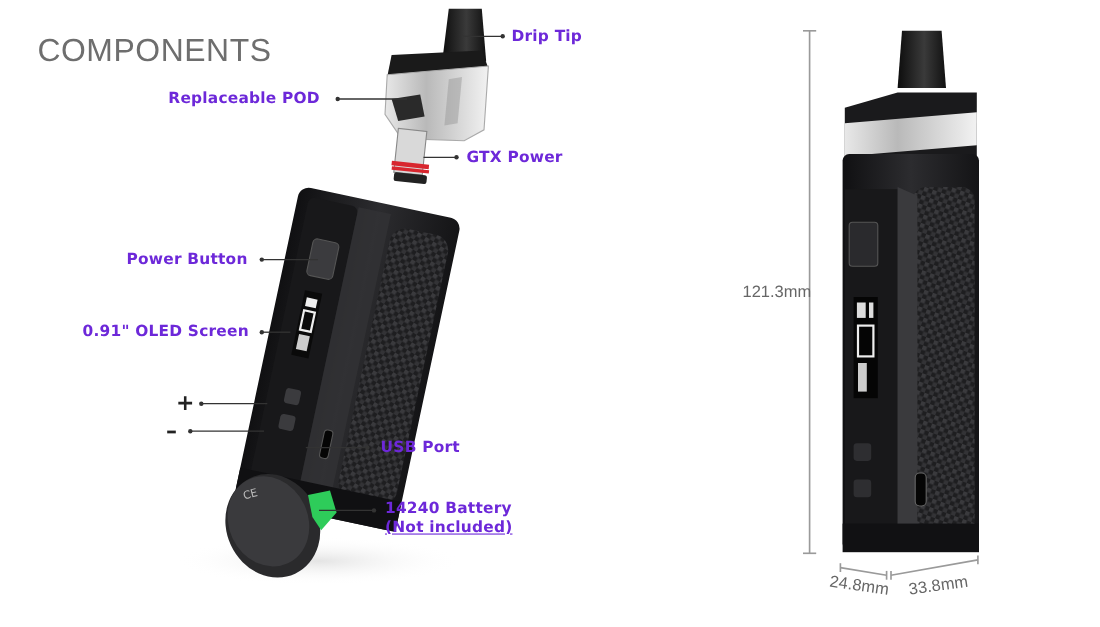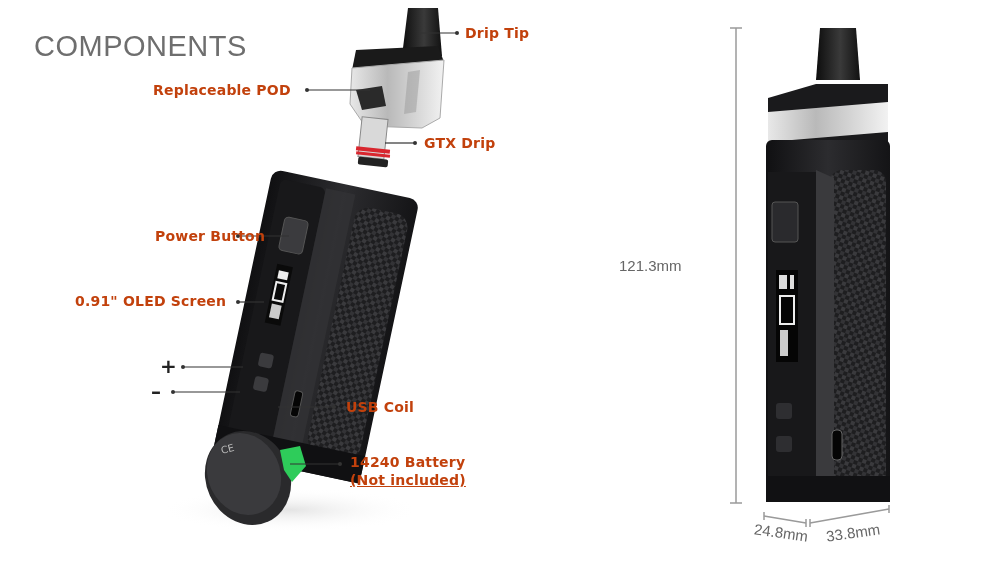--- a/index.html
+++ b/index.html
@@ -1,18 +1,18 @@
 <!DOCTYPE html>
 <html><head>
 <meta charset="utf-8">
 <style>
   html,body{margin:0;padding:0;}
   body{width:1000px;height:570px;background:#ffffff;position:relative;overflow:hidden;font-family:"DejaVu Sans",sans-serif;}
   .title{position:absolute;left:34px;top:30px;font-family:"Liberation Sans",sans-serif;font-size:29px;font-weight:300;color:#6e6e6e;letter-spacing:0.5px;}
-  .label{position:absolute;font-family:"DejaVu Sans",sans-serif;font-size:14px;color:#c2410c;font-weight:bold;white-space:nowrap;letter-spacing:0.2px;}
+  .label{position:absolute;font-family:"DejaVu Sans",sans-serif;font-size:14px;color:#6d28d9;font-weight:bold;white-space:nowrap;letter-spacing:0.2px;}
   .sym{position:absolute;font-family:"DejaVu Sans",sans-serif;font-size:20px;font-weight:bold;color:#222;}
   .dim{position:absolute;font-family:"Liberation Sans",sans-serif;font-size:15px;color:#666;white-space:nowrap;}
   svg.art{position:absolute;left:0;top:0;}
   .lead{stroke:#333;stroke-width:1.2;}
   .dot{fill:#333;}
 </style>
 </head>
 <body>
 
 <div class="title">COMPONENTS</div>
@@ -142,24 +142,24 @@
     <line x1="764" y1="512" x2="764" y2="520"></line>
     <line x1="806" y1="519" x2="806" y2="527"></line>
     <line x1="810" y1="523" x2="889" y2="509"></line>
     <line x1="810" y1="519" x2="810" y2="527"></line>
     <line x1="889" y1="505" x2="889" y2="513"></line>
   </g>
 </svg>
 
 <div class="label" style="left:465px;top:25px;">Drip Tip</div>
 <div class="label" style="left:153px;top:82px;">Replaceable POD</div>
-<div class="label" style="left:424px;top:135px;">GTX Drip</div>
-<div class="label" style="left:115px;top:228px;margin-left:40px;">Power Button</div>
+<div class="label" style="left:424px;top:135px;">GTX Power</div>
+<div class="label" style="left:115px;top:228px;">Power Button</div>
 <div class="label" style="left:75px;top:293px;">0.91" OLED Screen</div>
 <div class="sym" style="left:160px;top:354px;">+</div>
 <div class="sym" style="left:151px;top:379px;">–</div>
-<div class="label" style="left:346px;top:399px;">USB Coil</div>
+<div class="label" style="left:346px;top:399px;">USB Port</div>
 <div class="label" style="left:350px;top:454px;">14240 Battery</div>
 <div class="label" style="left:350px;top:472px;text-decoration:underline;">(Not included)</div>
 
-<div class="dim" style="left:619px;top:257px;">121.3mm</div>
+<div class="dim" style="left:675px;top:257px;">121.3mm</div>
 <div class="dim" style="left:754px;top:524px;transform:rotate(8deg);">24.8mm</div>
 <div class="dim" style="left:826px;top:524px;transform:rotate(-8deg);">33.8mm</div>
 
 </body></html>

